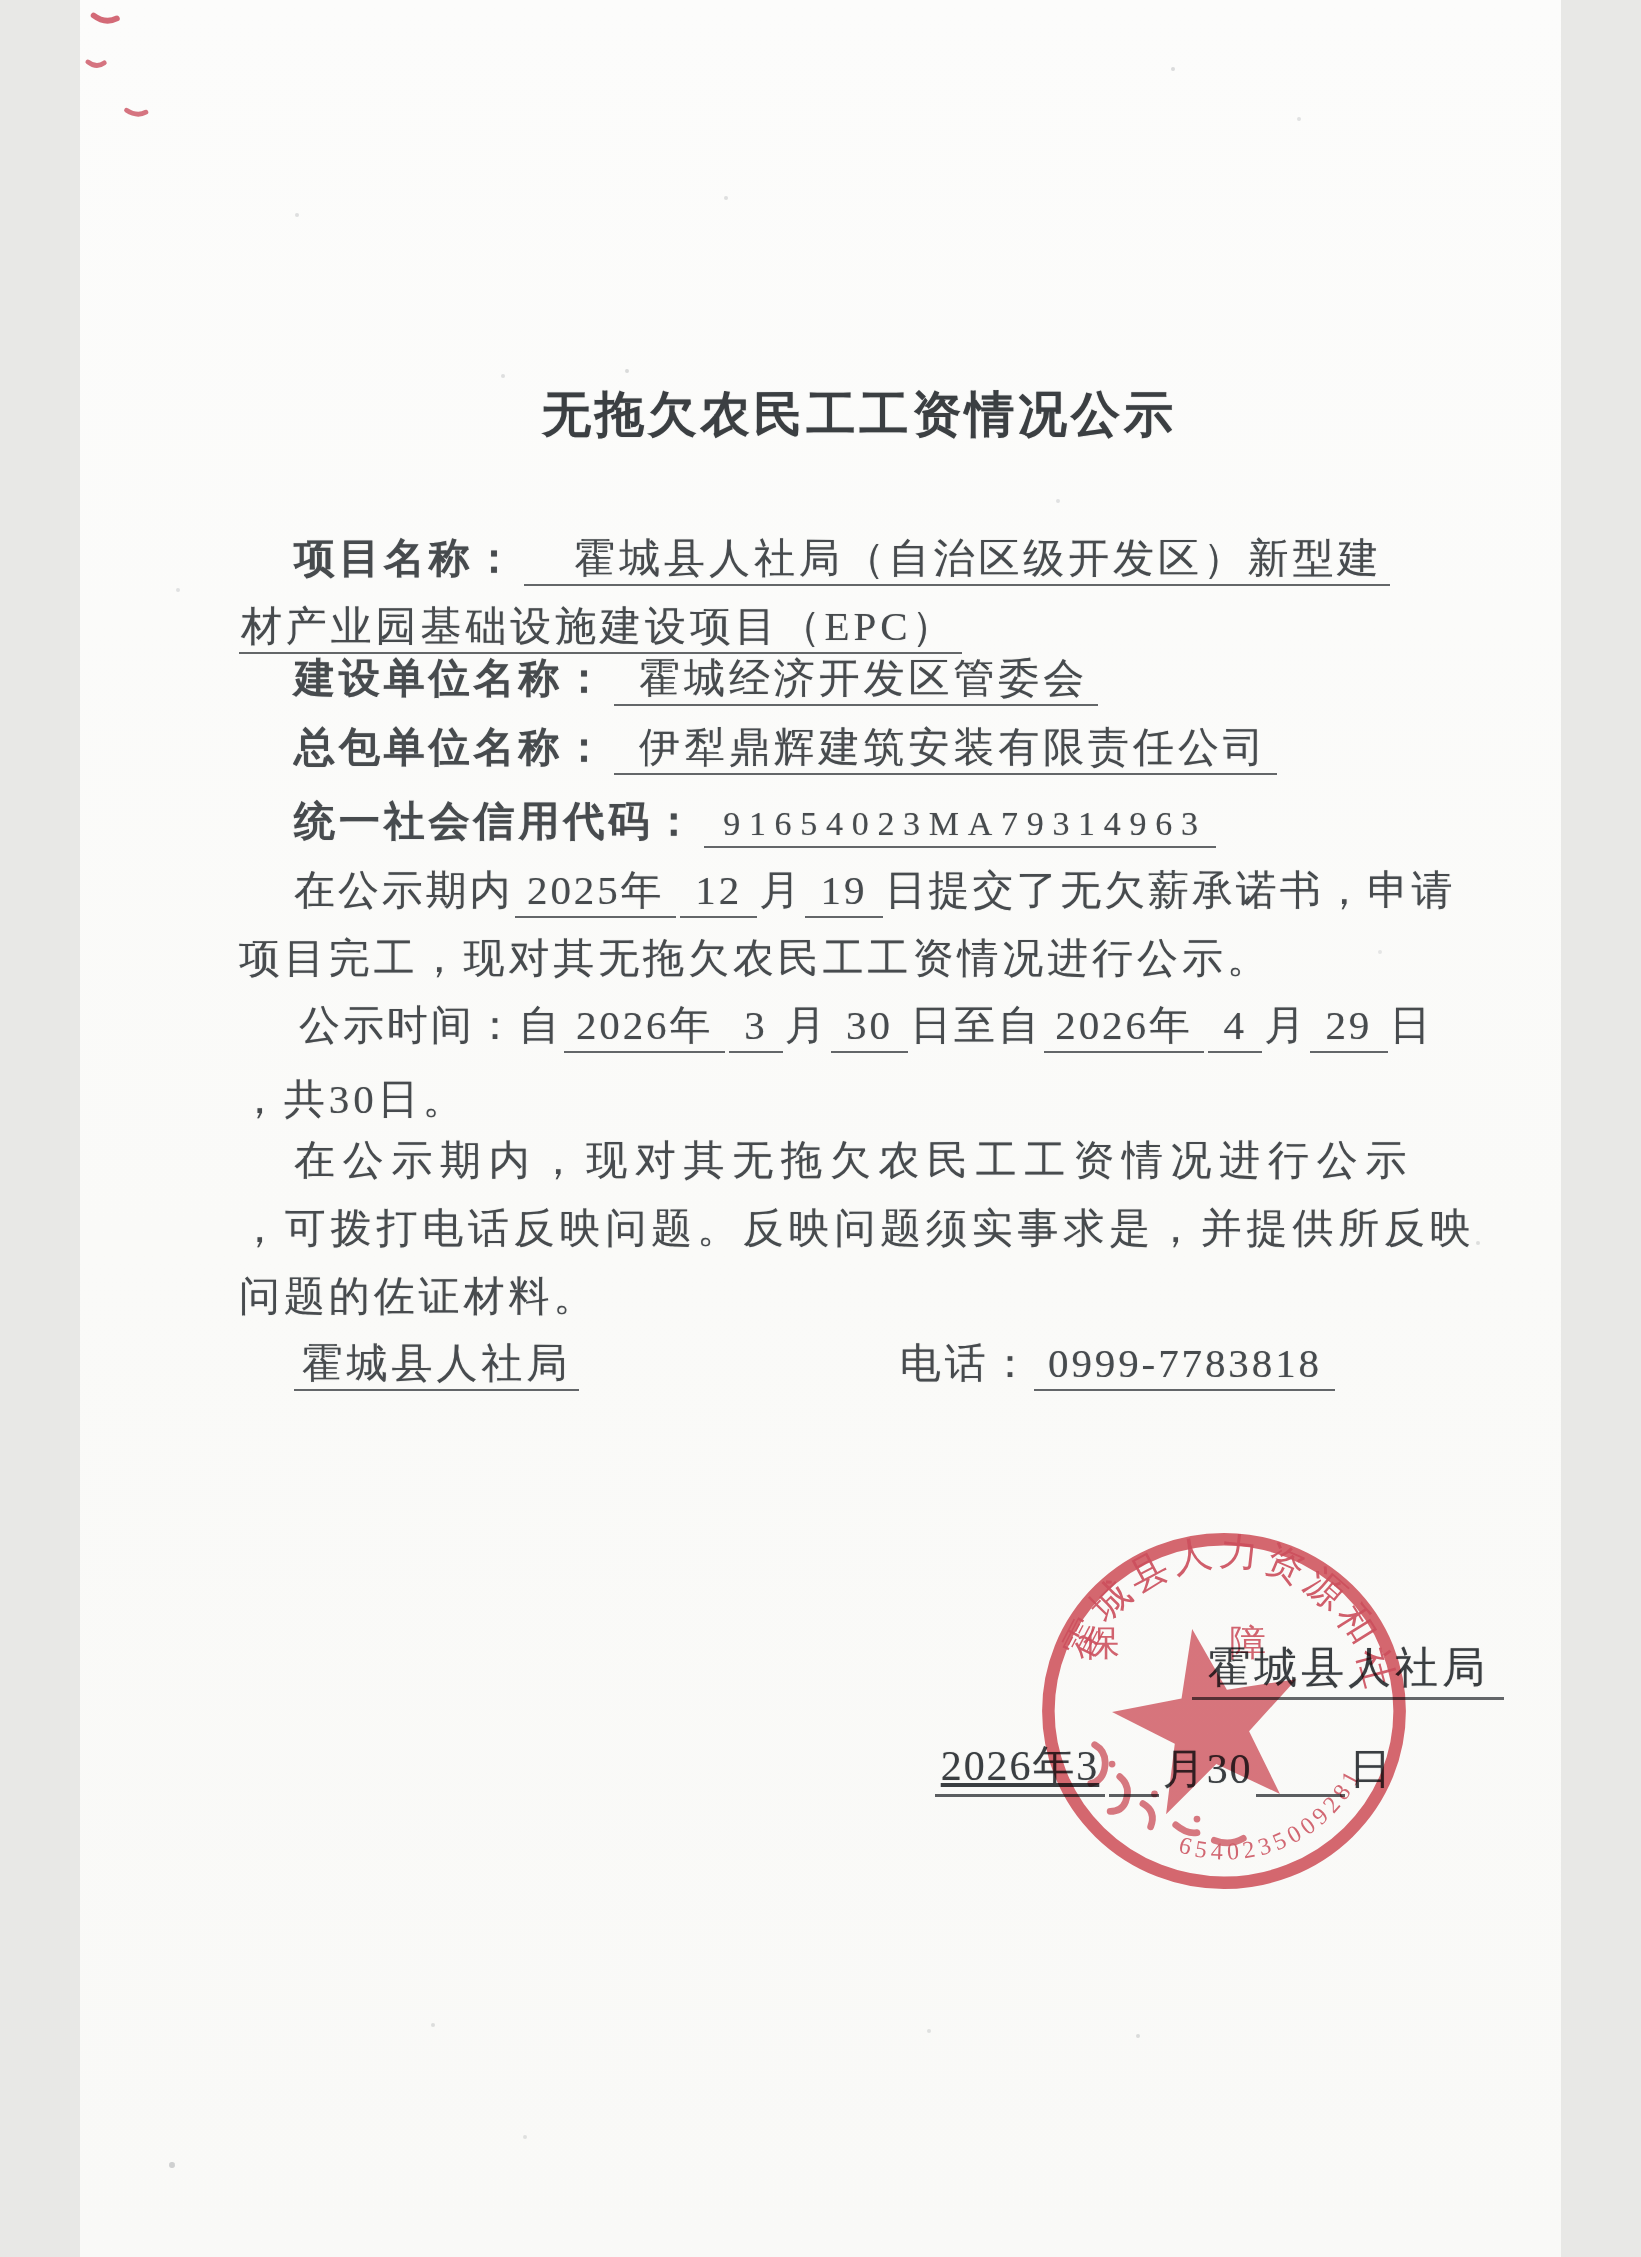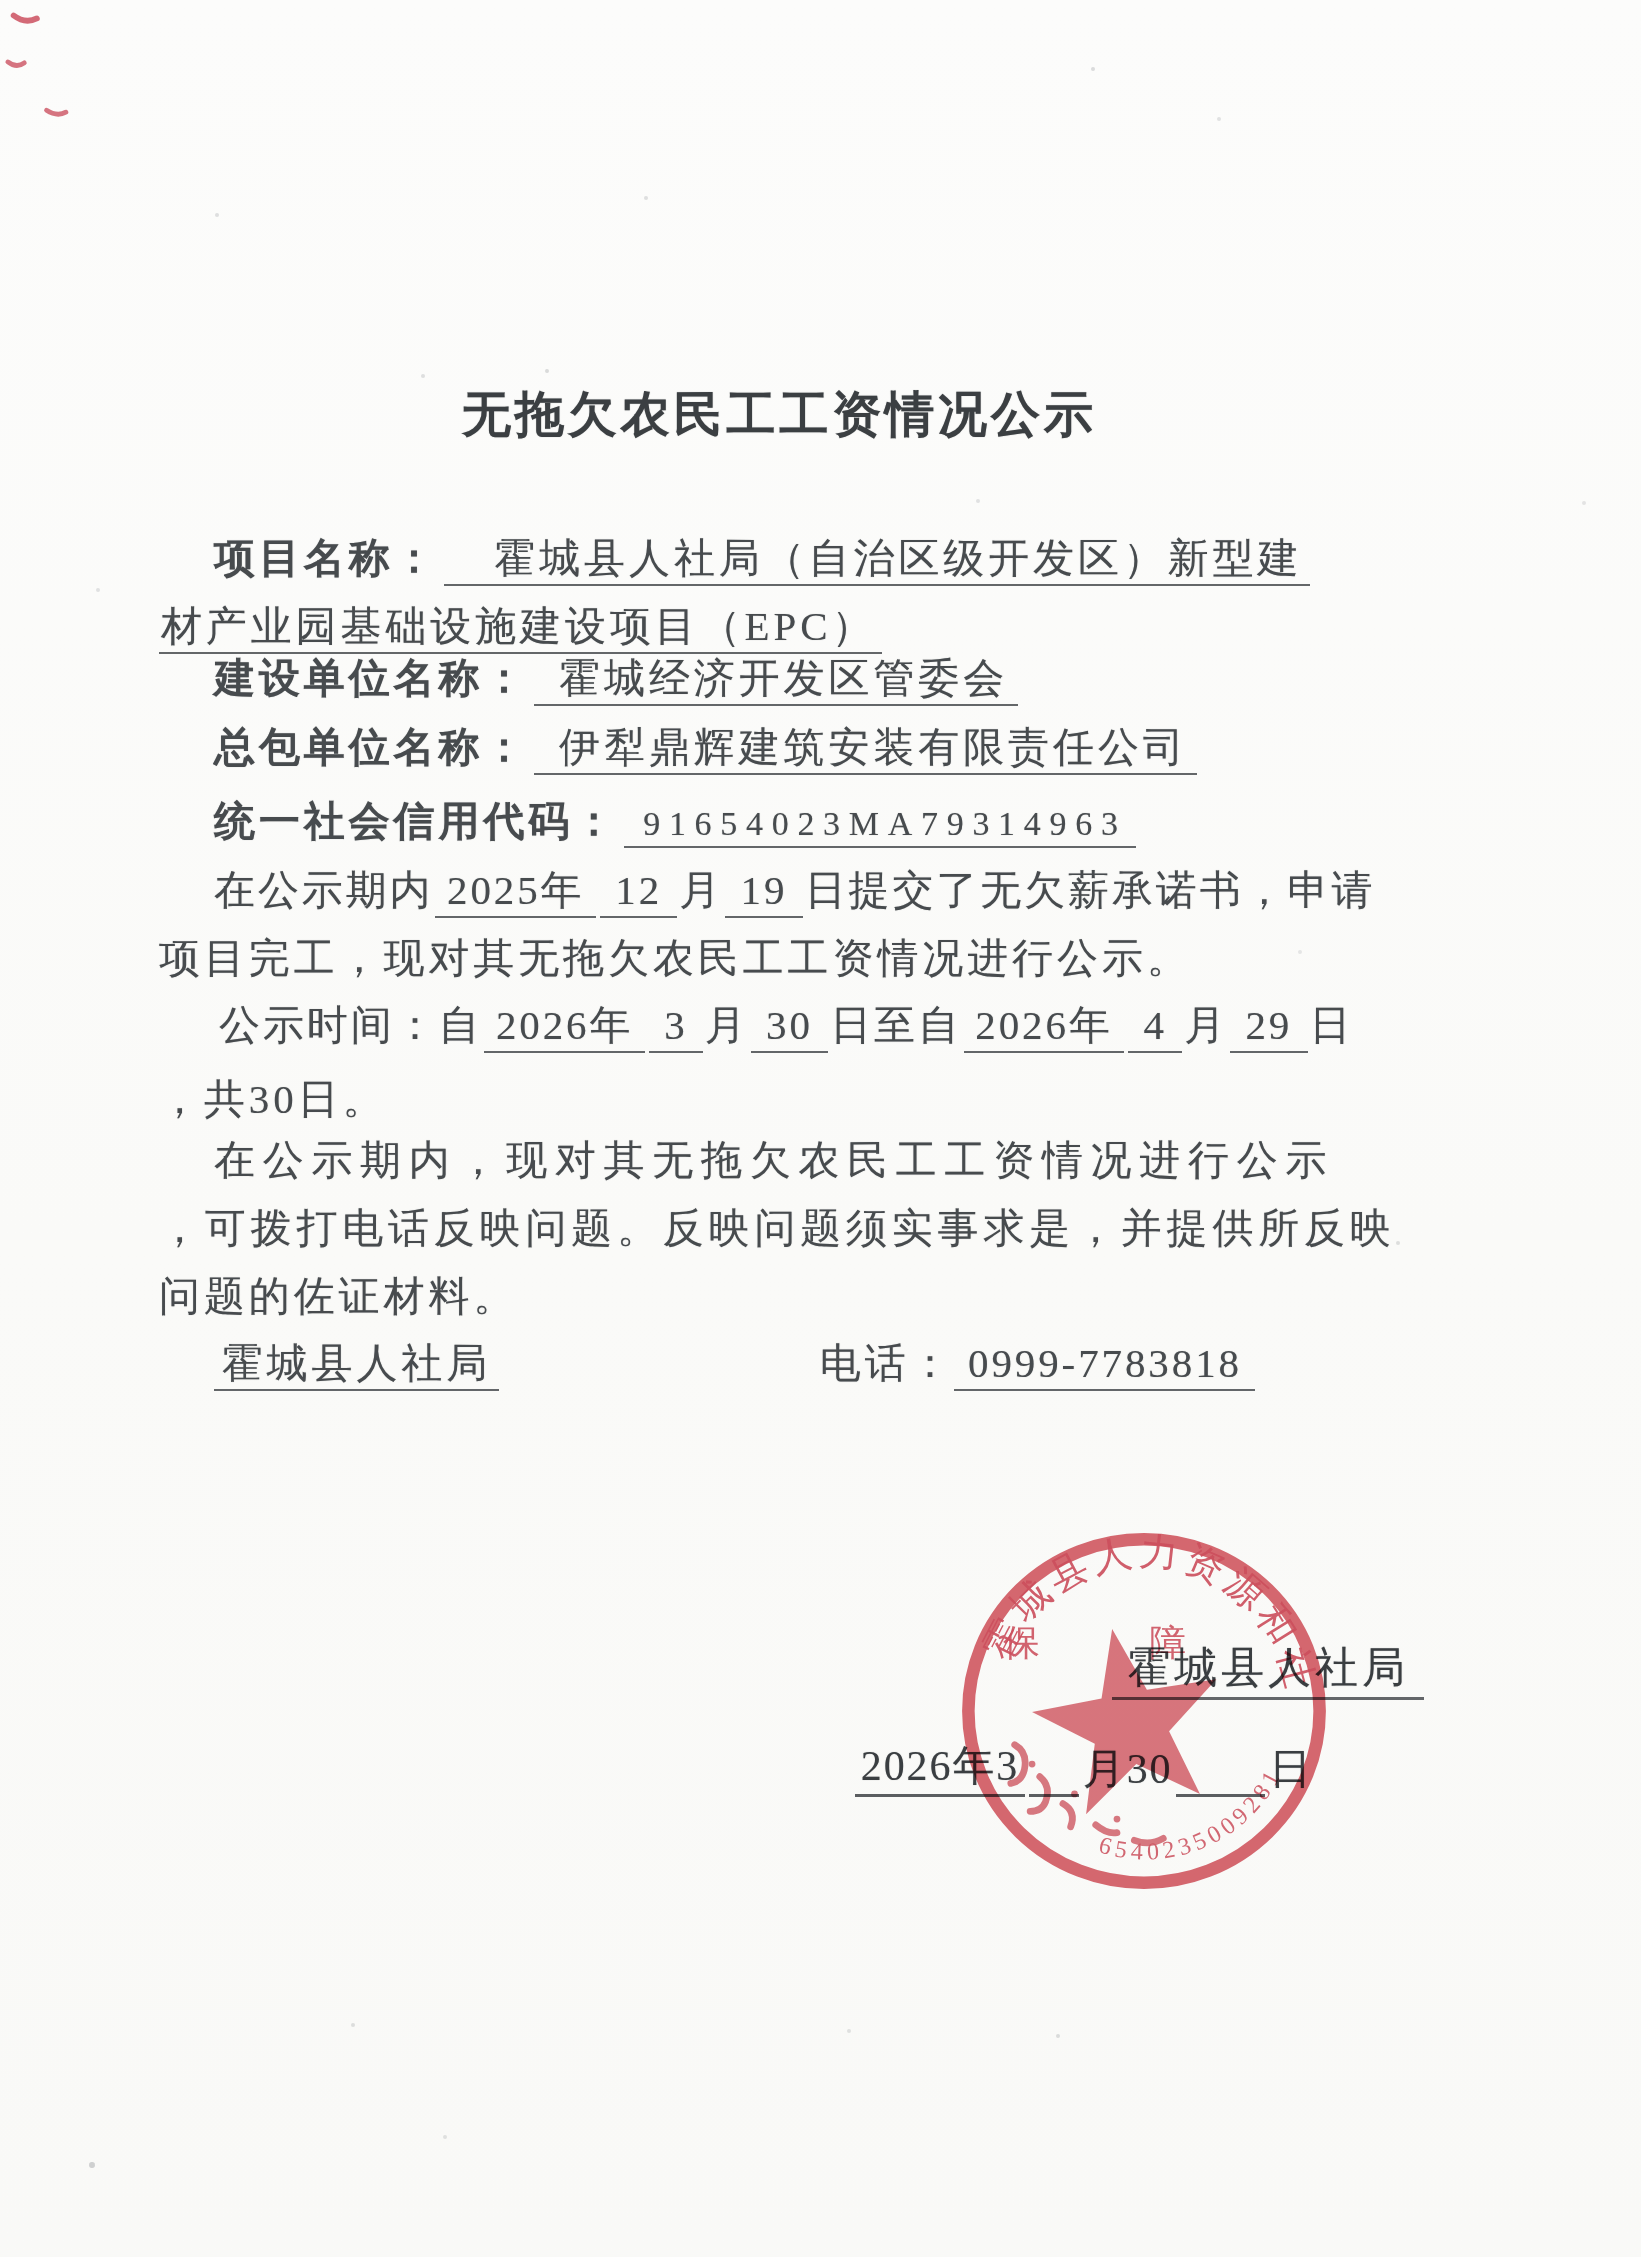--- a/index.html
+++ b/index.html
@@ -1,17 +1,17 @@
 <!DOCTYPE html>
 <html><head>
 <meta charset="utf-8">
 <style>
   html,body{margin:0;padding:0;background:#e8e8e6;}
   .page{
-    position:relative;width:1641px;height:2257px;margin:0 auto;
+    position:relative;width:1481px;height:2257px;margin:0 auto;
     background:linear-gradient(180deg,#fcfcfb 0%,#fafaf8 55%,#f9f9f7 100%);
     font-family:"Liberation Serif","DejaVu Serif",serif;
     color:#474b4e;overflow:hidden;
   }
   .title{
     position:absolute;left:462px;top:382px;margin:0;
     font-size:49px;font-weight:600;letter-spacing:3.9px;color:#3b3f42;
     white-space:nowrap;text-shadow:0 0 1px rgba(55,60,63,.45);
   }
   .line{
@@ -29,21 +29,21 @@
   .phone-num{letter-spacing:2.9px;padding:0 13.5px;}
   .sig{
     position:absolute;left:1112px;top:1639px;font-size:43px;letter-spacing:3.9px;
     color:#3a3e41;white-space:nowrap;text-shadow:0 0 1px rgba(55,60,63,.4);
   }
   .sig .u{padding:0 15.4px;border-bottom-width:3.4px;}
   .dateline{
     position:absolute;left:855px;top:1738px;font-size:42px;letter-spacing:1.9px;
     color:#3a3e41;white-space:nowrap;text-shadow:0 0 1px rgba(55,60,63,.4);
   }
-  .du{display:inline-block;border-bottom:3.4px solid rgba(62,66,69,.85);vertical-align:bottom;}
+  .du{display:inline-block;border-bottom:3.4px solid rgba(62,66,69,.85);vertical-align:bottom;text-decoration:underline;}
   .du-text{padding:0 5.8px;}
   .du-blank-a{width:50px;height:50px;margin:0 3.9px;}
   .du-blank-b{width:89px;height:50px;margin:0 3.9px;}
   .stamp{
     position:absolute;left:951px;top:1518px;width:386px;height:386px;
     mix-blend-mode:multiply;opacity:.92;filter:blur(0.4px);
   }
   .stamp text{font-family:"Liberation Serif","DejaVu Serif",serif;}
   .pen-marks{position:absolute;left:3.9px;top:1.9px;}
   .noise{

